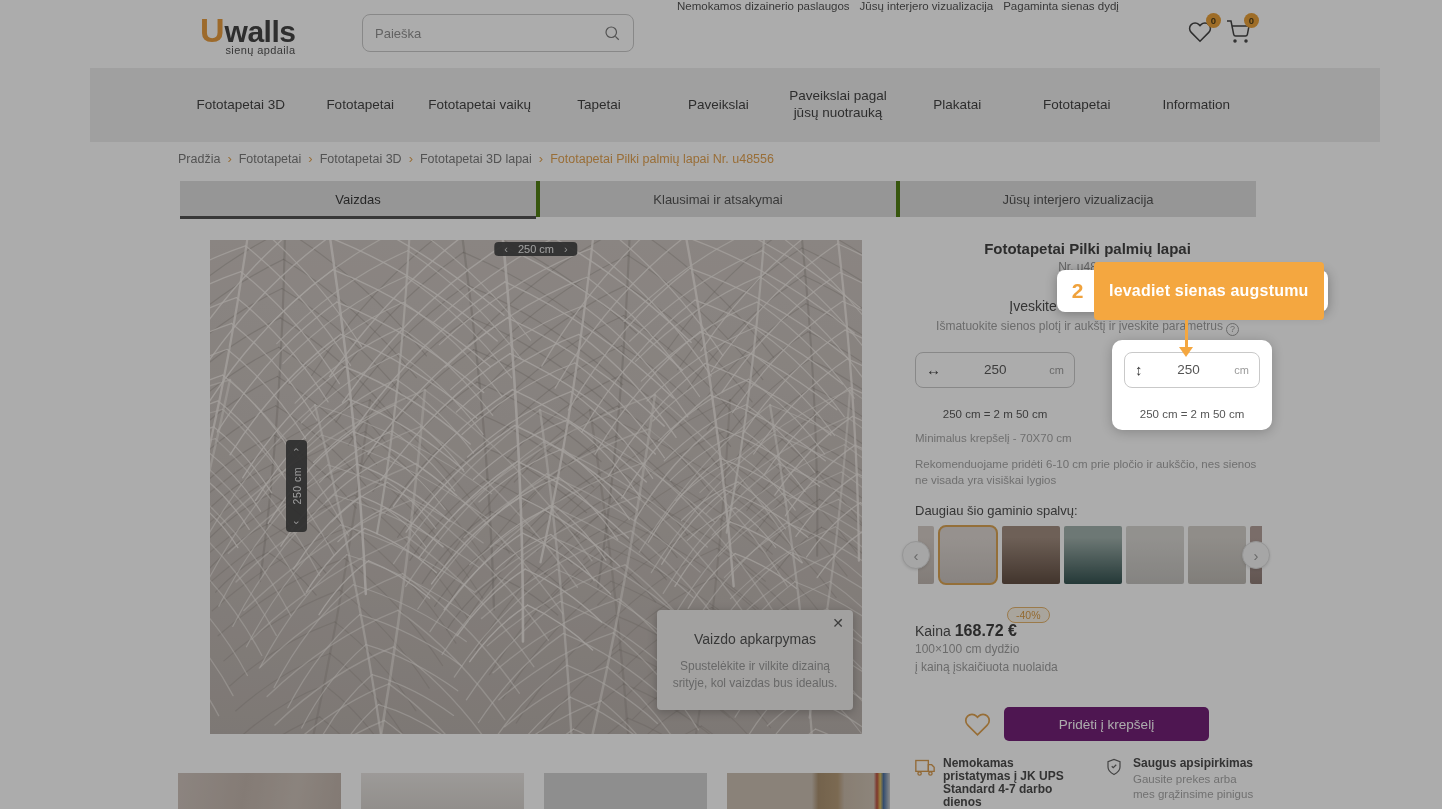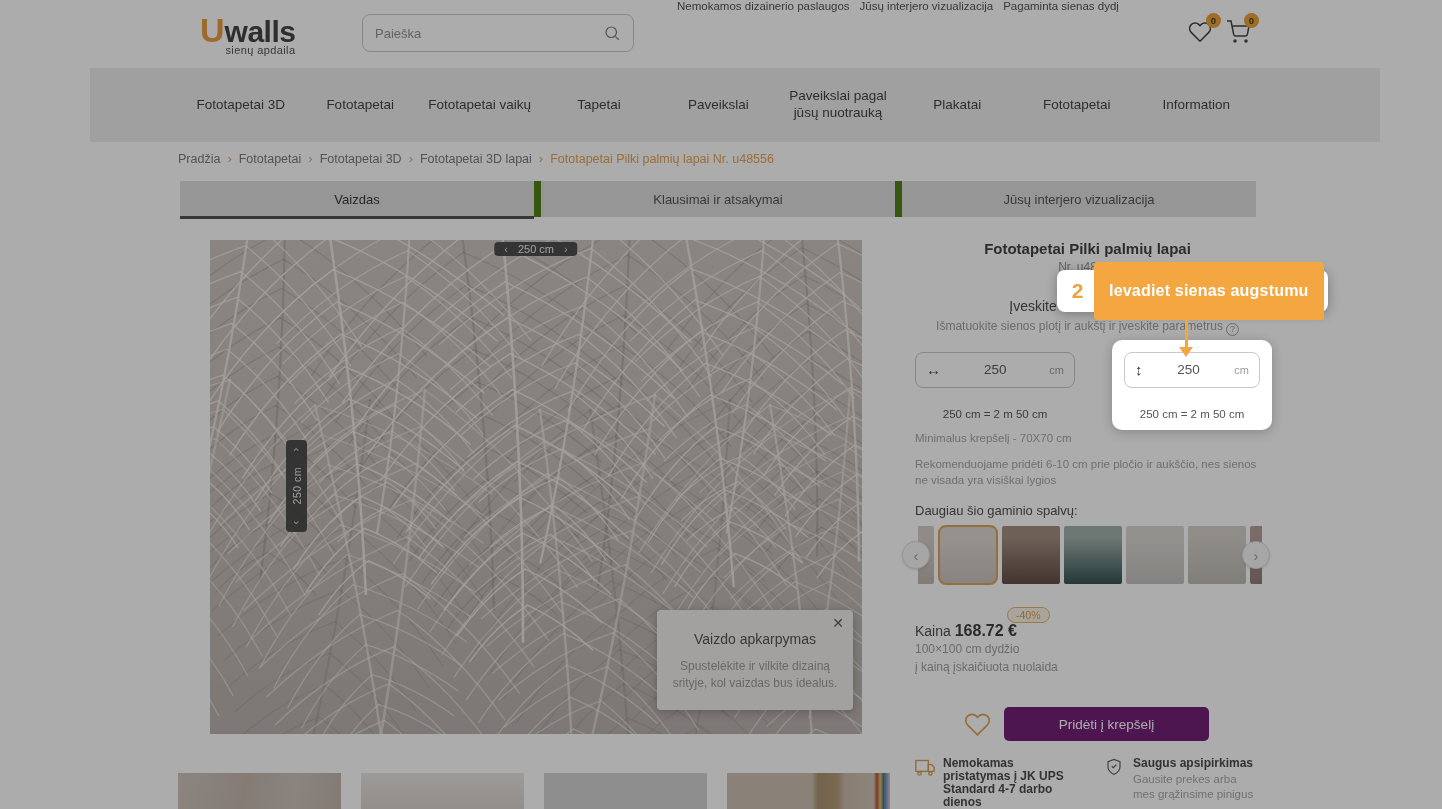--- a/index.html
+++ b/index.html
@@ -38,21 +38,21 @@
   .breadcrumb{position:absolute;left:178px;top:151px;display:flex;align-items:flex-end;gap:7px;
     font-size:12.5px;color:#777}
   .bc-link{cursor:pointer}
   .bc-sep{color:#e2a14e;font-size:13px}
   .bc-current{color:#e2a14e}
 
   
   .tabbar{position:absolute;left:180px;top:181px;width:1076px;height:36px;background:#dedede;display:flex}
   .tab{flex:1;display:flex;align-items:center;justify-content:center;font-size:13px;color:#4f4f4f;
     position:relative;cursor:pointer}
-  .tab + .tab{border-left:7px solid #4d7c0f}
+  .tab + .tab{border-left:4px solid #4d7c0f}
   .tab.active{color:#333}
   .tab.active::after{content:"";position:absolute;left:0;right:0;bottom:-2px;height:3px;background:#4d4d4d}
 
   
   .viewer{position:absolute;left:210px;top:240px;width:652px;height:494px;overflow:hidden;
     background:linear-gradient(180deg,#ccc4bf 0%,#c3bbb6 55%,#b8b0ab 100%)}
   .viewer svg.wall{position:absolute;left:0;top:0}
   .ruler-top{position:absolute;top:2px;left:50%;transform:translateX(-50%);
     background:rgba(62,62,62,.92);border-radius:4px;color:#ededed;display:flex;align-items:center;
     gap:10px;padding:1px 10px;font-size:11px}

